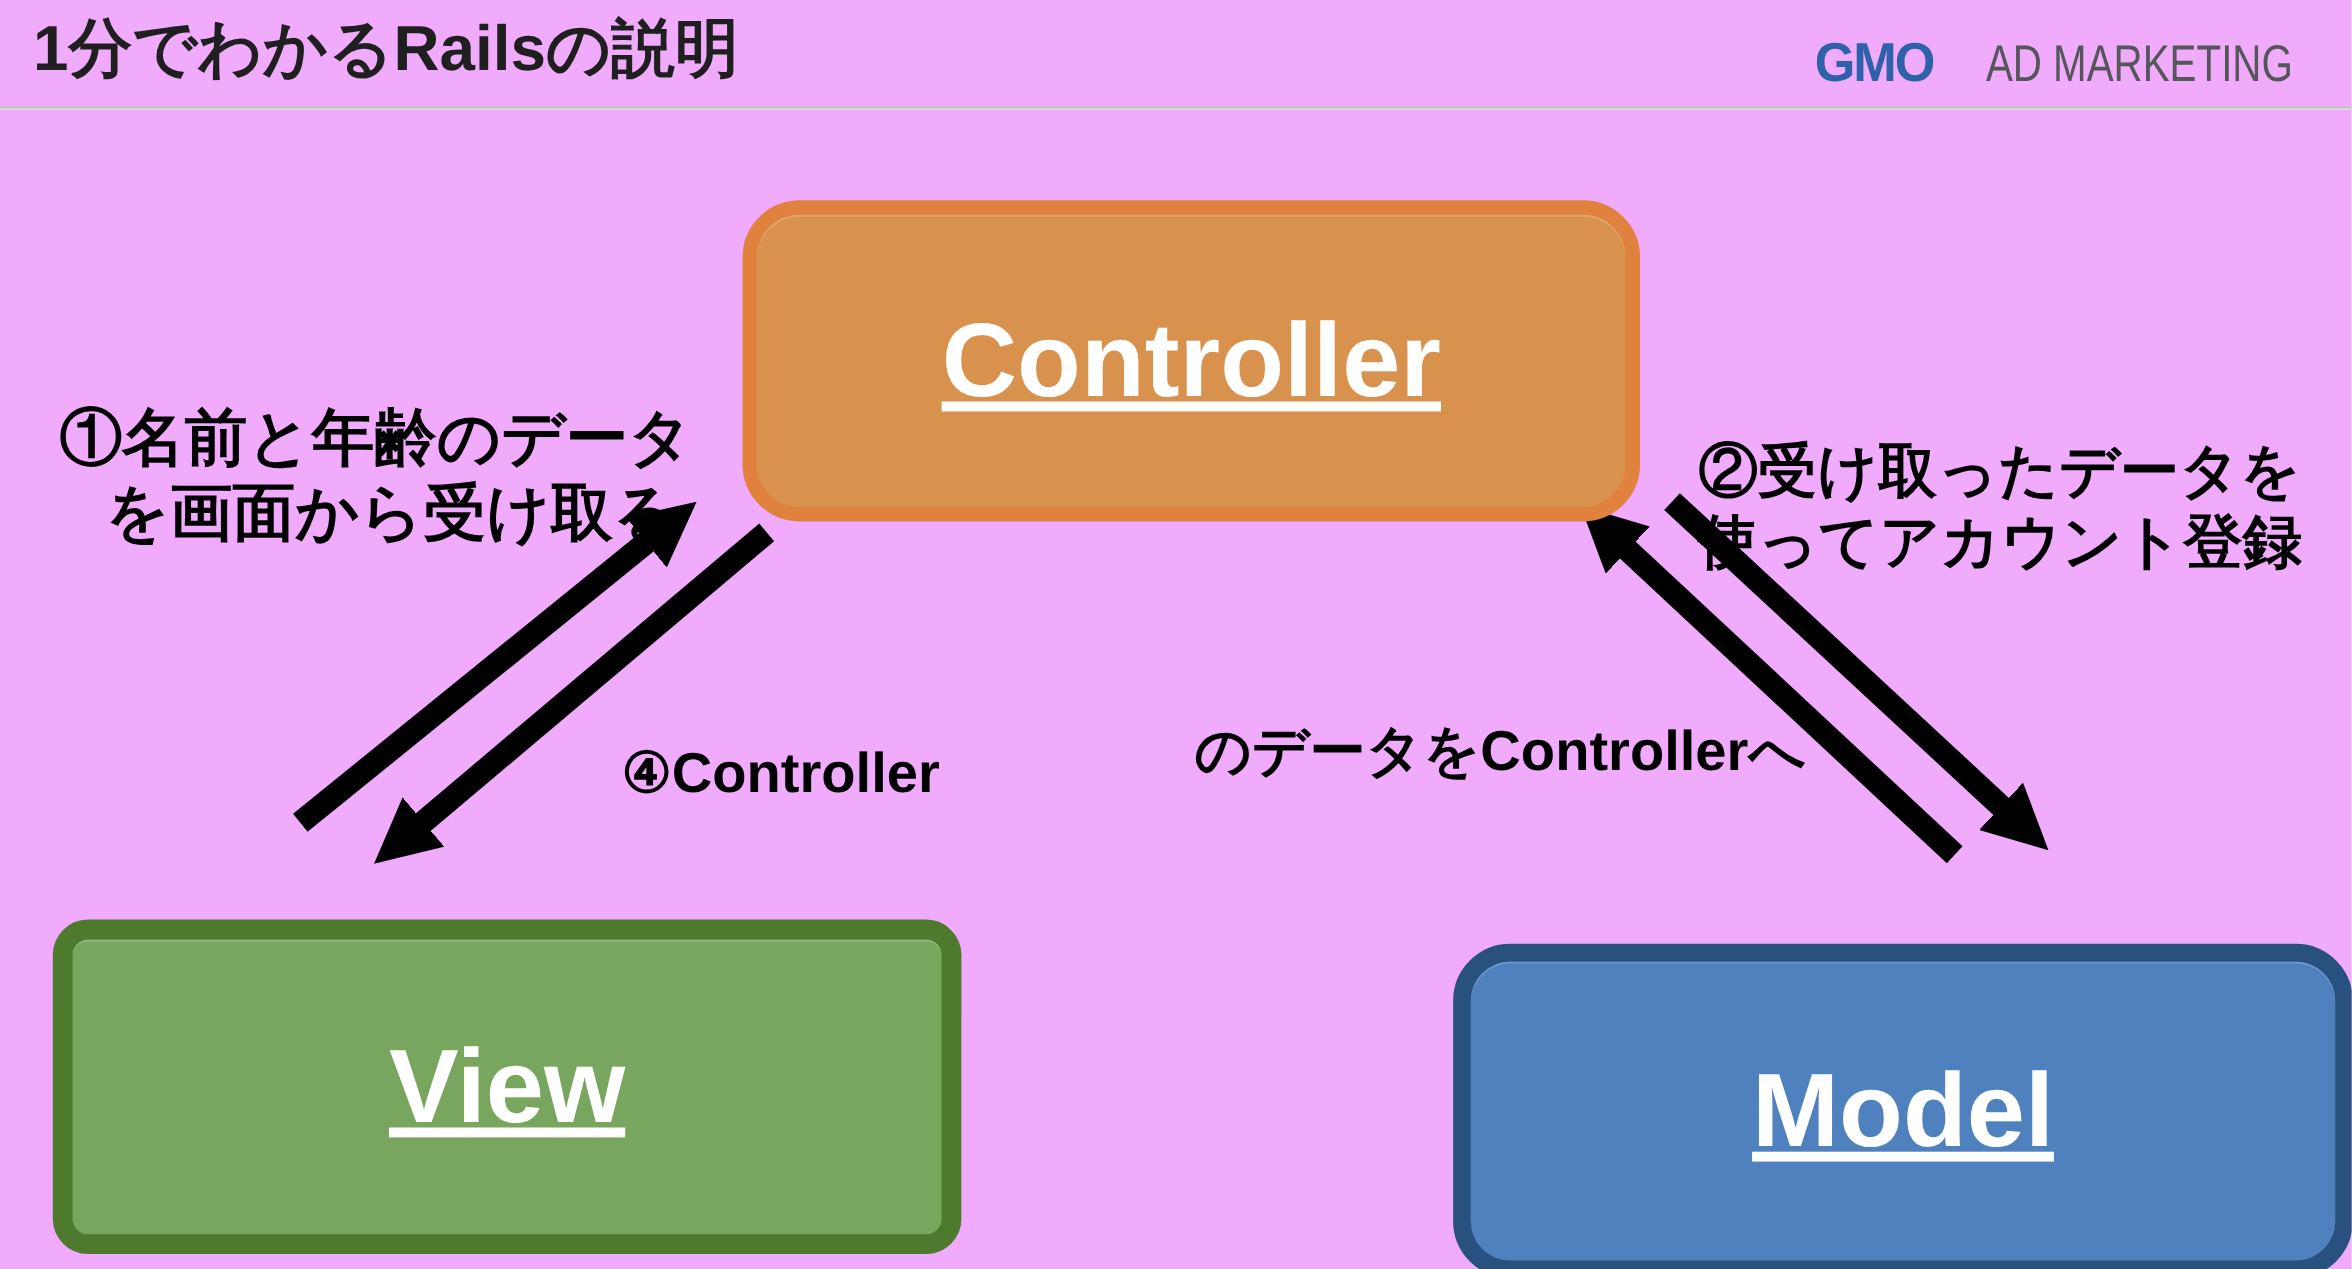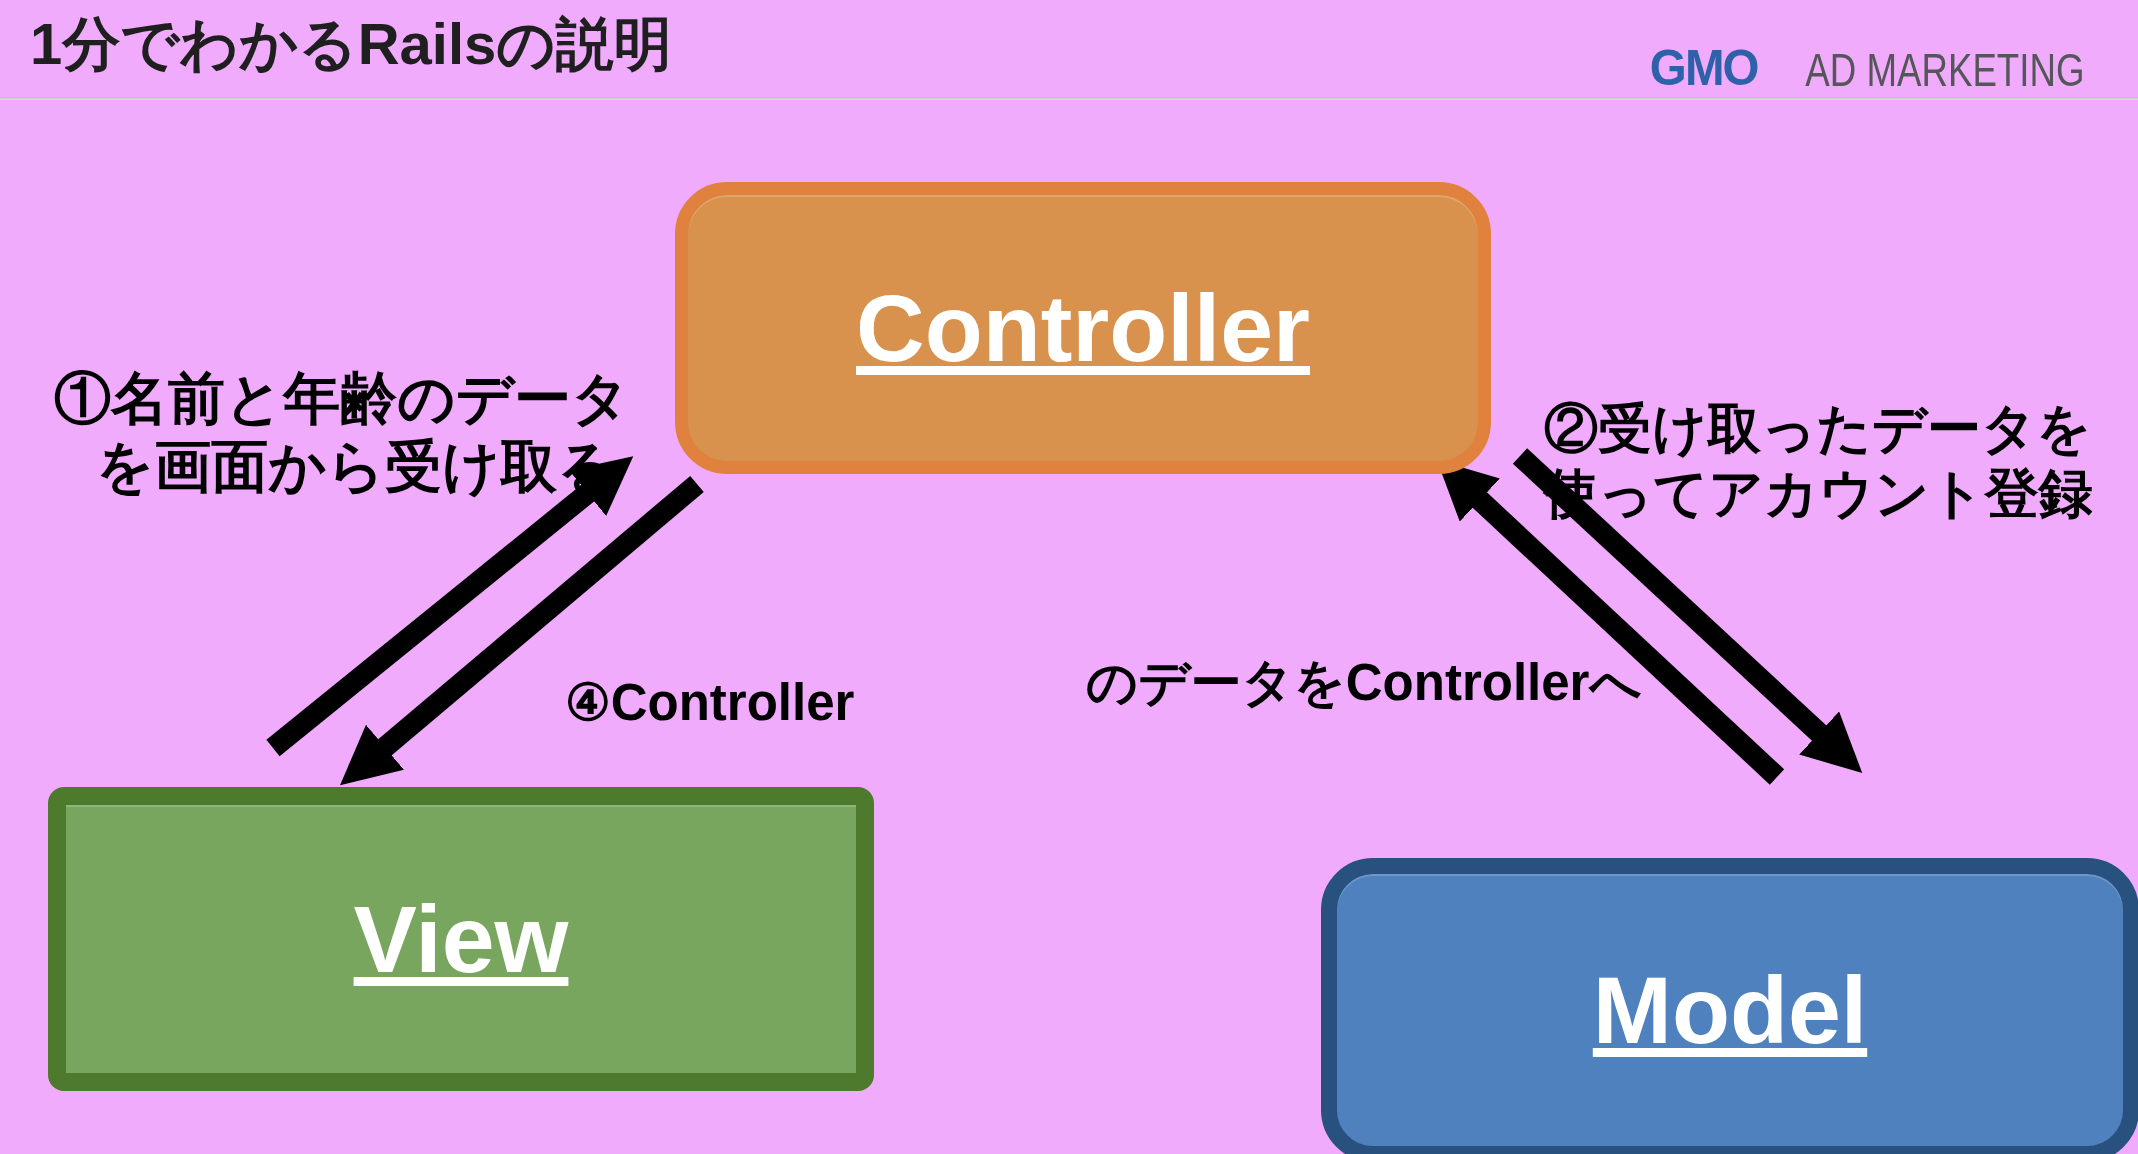--- a/index.html
+++ b/index.html
@@ -7,21 +7,21 @@
     position:relative;width:2138px;height:1154px;background:#f0abfc;
     font-family:"Liberation Sans", sans-serif;overflow:hidden;
   }
   
   .title{
     position:absolute;left:30px;top:6px;margin:0;
     font-size:58px;font-weight:bold;color:#1f1f1f;letter-spacing:0;
     white-space:nowrap;
   }
   .logo{
-    position:absolute;right:14px;top:39px;display:flex;align-items:flex-end;
+    position:absolute;right:14px;top:28px;display:flex;align-items:center;
     white-space:nowrap;
   }
   .logo .brand{
     font-size:50px;font-weight:bold;letter-spacing:-2px;
     transform:scaleX(0.95);transform-origin:left baseline;display:inline-block;
   }
   .logo .suffix{
     font-size:47px;font-weight:400;letter-spacing:0px;margin-left:6px;
     transform:scaleX(0.78);transform-origin:left baseline;display:inline-block;
   }
@@ -33,21 +33,21 @@
   .arrows{position:absolute;left:0;top:0;width:2138px;height:1154px;}
   .arrow{stroke-width:21;fill:none;}
   
   .node{
     position:absolute;display:flex;align-items:center;justify-content:center;
     border-style:solid;color:#ffffff;font-weight:bold;
     box-shadow:inset 0 2px 0 rgba(255,255,255,0.18);
   }
   .node span{font-size:95px;line-height:1;text-decoration:underline;}
   .node-controller{left:675px;top:182px;width:790px;height:266px;border-width:13px;border-radius:52px;}
-  .node-view{left:48px;top:787px;width:790px;height:268px;border-width:18px;border-radius:16px;}
+  .node-view{left:48px;top:836px;width:790px;height:268px;border-width:18px;border-radius:32px;}
   .node-model{left:1321px;top:830px;width:786px;height:272px;border-width:16px;border-radius:52px;}
   
   .ann{position:absolute;color:#000;font-weight:bold;line-height:1.2;white-space:nowrap;margin-top:16px;}
   .ann span{display:block;}
   .ann-1{left:54px;top:348px;font-size:57px;}
   .ann-1 .l2{margin-left:42px;}
   .ann-2{left:1544px;top:380px;font-size:54px;}
   .ann-3{left:1086px;top:636px;font-size:51px;}
   .ann-4{left:565px;top:656px;font-size:51px;}
 </style>

